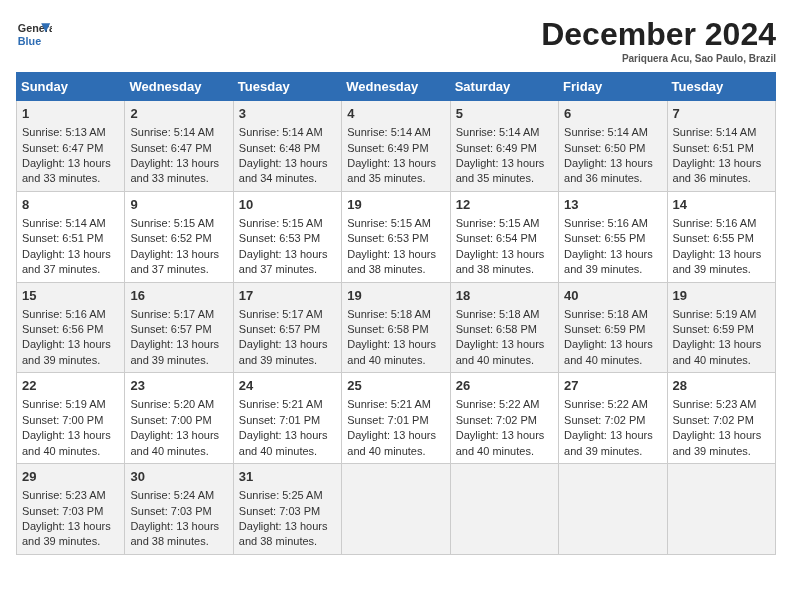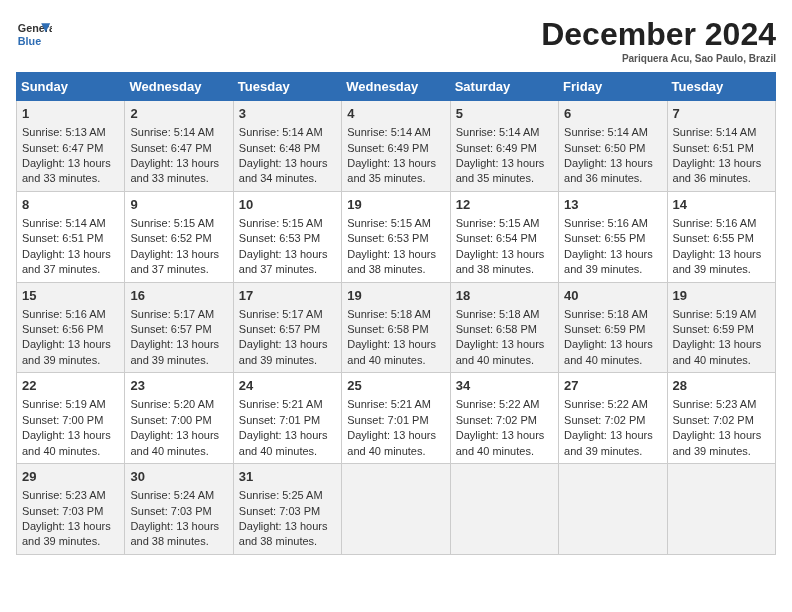--- a/index.html
+++ b/index.html
@@ -136,21 +136,21 @@
         <td><span class="day-number">19</span><span class="day-details">Sunrise: 5:18 AM<br>Sunset: 6:58 PM<br>Daylight: 13 hours<br>and 40 minutes.</span></td>
         <td><span class="day-number">18</span><span class="day-details">Sunrise: 5:18 AM<br>Sunset: 6:58 PM<br>Daylight: 13 hours<br>and 40 minutes.</span></td>
         <td><span class="day-number">40</span><span class="day-details">Sunrise: 5:18 AM<br>Sunset: 6:59 PM<br>Daylight: 13 hours<br>and 40 minutes.</span></td>
         <td><span class="day-number">19</span><span class="day-details">Sunrise: 5:19 AM<br>Sunset: 6:59 PM<br>Daylight: 13 hours<br>and 40 minutes.</span></td>
       </tr>
       <tr>
         <td><span class="day-number">22</span><span class="day-details">Sunrise: 5:19 AM<br>Sunset: 7:00 PM<br>Daylight: 13 hours<br>and 40 minutes.</span></td>
         <td><span class="day-number">23</span><span class="day-details">Sunrise: 5:20 AM<br>Sunset: 7:00 PM<br>Daylight: 13 hours<br>and 40 minutes.</span></td>
         <td><span class="day-number">24</span><span class="day-details">Sunrise: 5:21 AM<br>Sunset: 7:01 PM<br>Daylight: 13 hours<br>and 40 minutes.</span></td>
         <td><span class="day-number">25</span><span class="day-details">Sunrise: 5:21 AM<br>Sunset: 7:01 PM<br>Daylight: 13 hours<br>and 40 minutes.</span></td>
-        <td><span class="day-number">34</span><span class="day-details">Sunrise: 5:22 AM<br>Sunset: 7:02 PM<br>Daylight: 13 hours<br>and 40 minutes.</span></td>
+        <td><span class="day-number">26</span><span class="day-details">Sunrise: 5:22 AM<br>Sunset: 7:02 PM<br>Daylight: 13 hours<br>and 40 minutes.</span></td>
         <td><span class="day-number">27</span><span class="day-details">Sunrise: 5:22 AM<br>Sunset: 7:02 PM<br>Daylight: 13 hours<br>and 39 minutes.</span></td>
         <td><span class="day-number">28</span><span class="day-details">Sunrise: 5:23 AM<br>Sunset: 7:02 PM<br>Daylight: 13 hours<br>and 39 minutes.</span></td>
       </tr>
       <tr>
         <td><span class="day-number">29</span><span class="day-details">Sunrise: 5:23 AM<br>Sunset: 7:03 PM<br>Daylight: 13 hours<br>and 39 minutes.</span></td>
         <td><span class="day-number">30</span><span class="day-details">Sunrise: 5:24 AM<br>Sunset: 7:03 PM<br>Daylight: 13 hours<br>and 38 minutes.</span></td>
         <td><span class="day-number">31</span><span class="day-details">Sunrise: 5:25 AM<br>Sunset: 7:03 PM<br>Daylight: 13 hours<br>and 38 minutes.</span></td>
         <td class="empty"></td>
         <td class="empty"></td>
         <td class="empty"></td>

